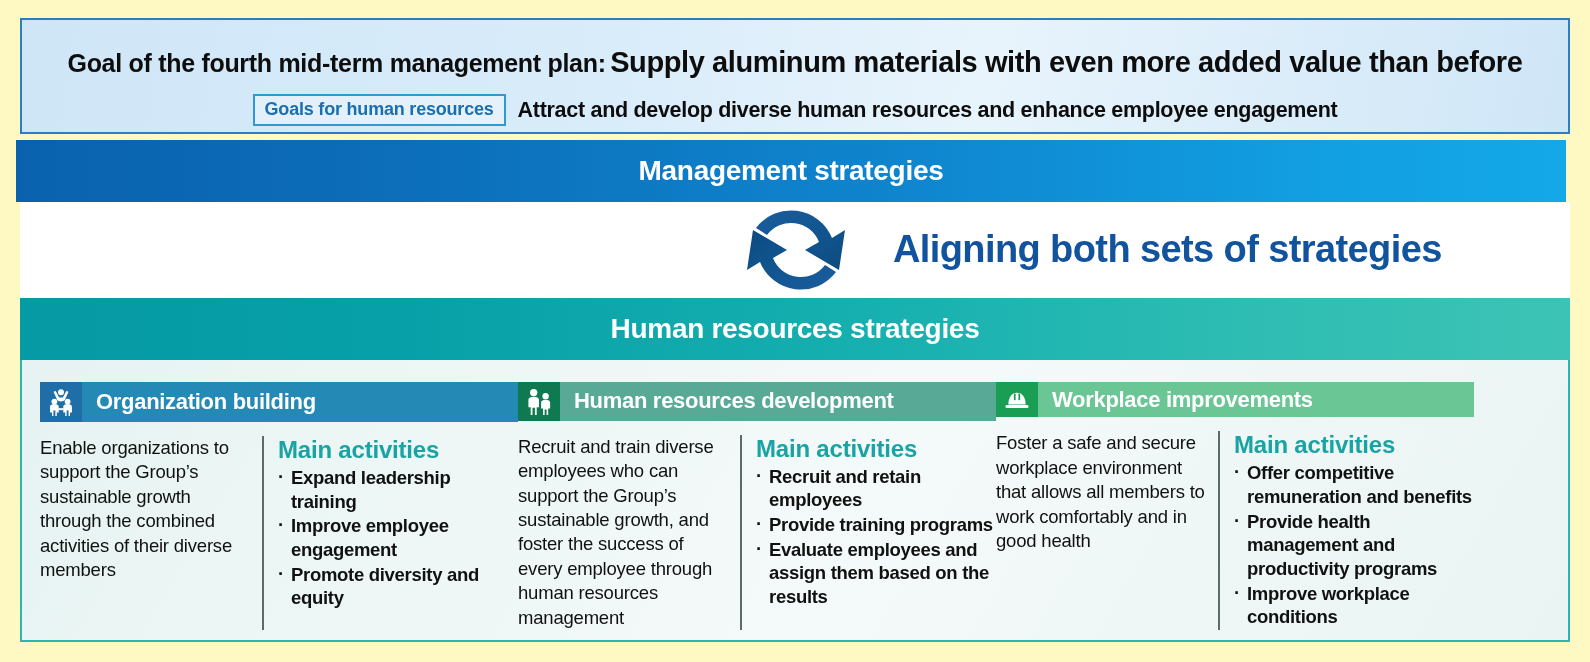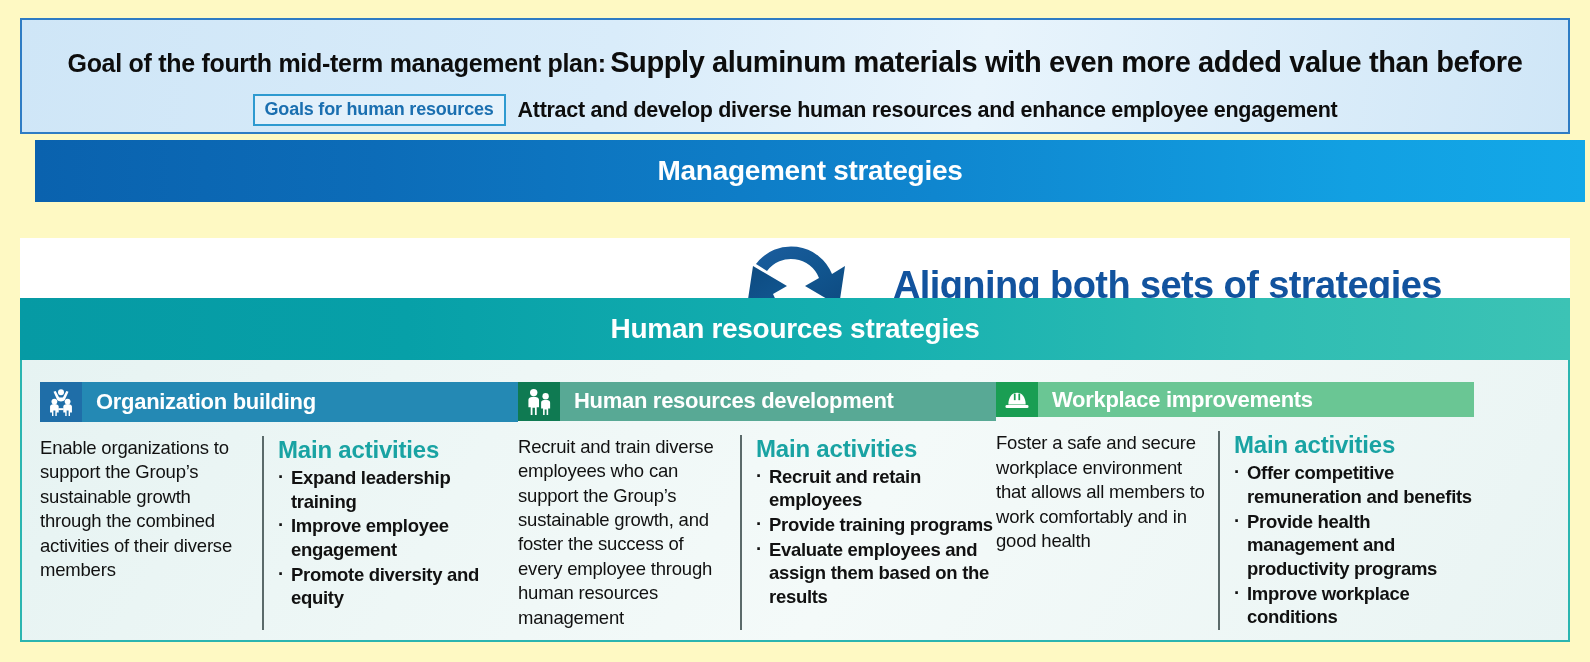--- a/index.html
+++ b/index.html
@@ -71,21 +71,21 @@
   .goal-sub {
     font-size: 21.5px;
     font-weight: bold;
     color: #0d0d0d;
     letter-spacing: -0.3px;
   }
 
   
   .mgmt-bar {
     position: absolute;
-    left: 35px;
+    left: 16px;
     top: 140px;
     width: 1550px;
     height: 62px;
     background: linear-gradient(90deg, #0a62ae 0%, #0c6cb8 22%, #0f86cf 58%, #12a0e2 85%, #13a8e8 100%);
     display: flex;
     align-items: center;
     justify-content: center;
   }
   .mgmt-bar-label {
     color: #ffffff;
@@ -95,21 +95,20 @@
   }
 
   
   .middle-band {
     position: absolute;
     left: 20px;
     top: 202px;
     width: 1550px;
     height: 96px;
     background: #ffffff;
-    margin-top: 36px;
   }
 
   .cycle-icon {
     position: absolute;
     left: 715px;
     top: -8px;
     width: 122px;
     height: 112px;
   }
 

